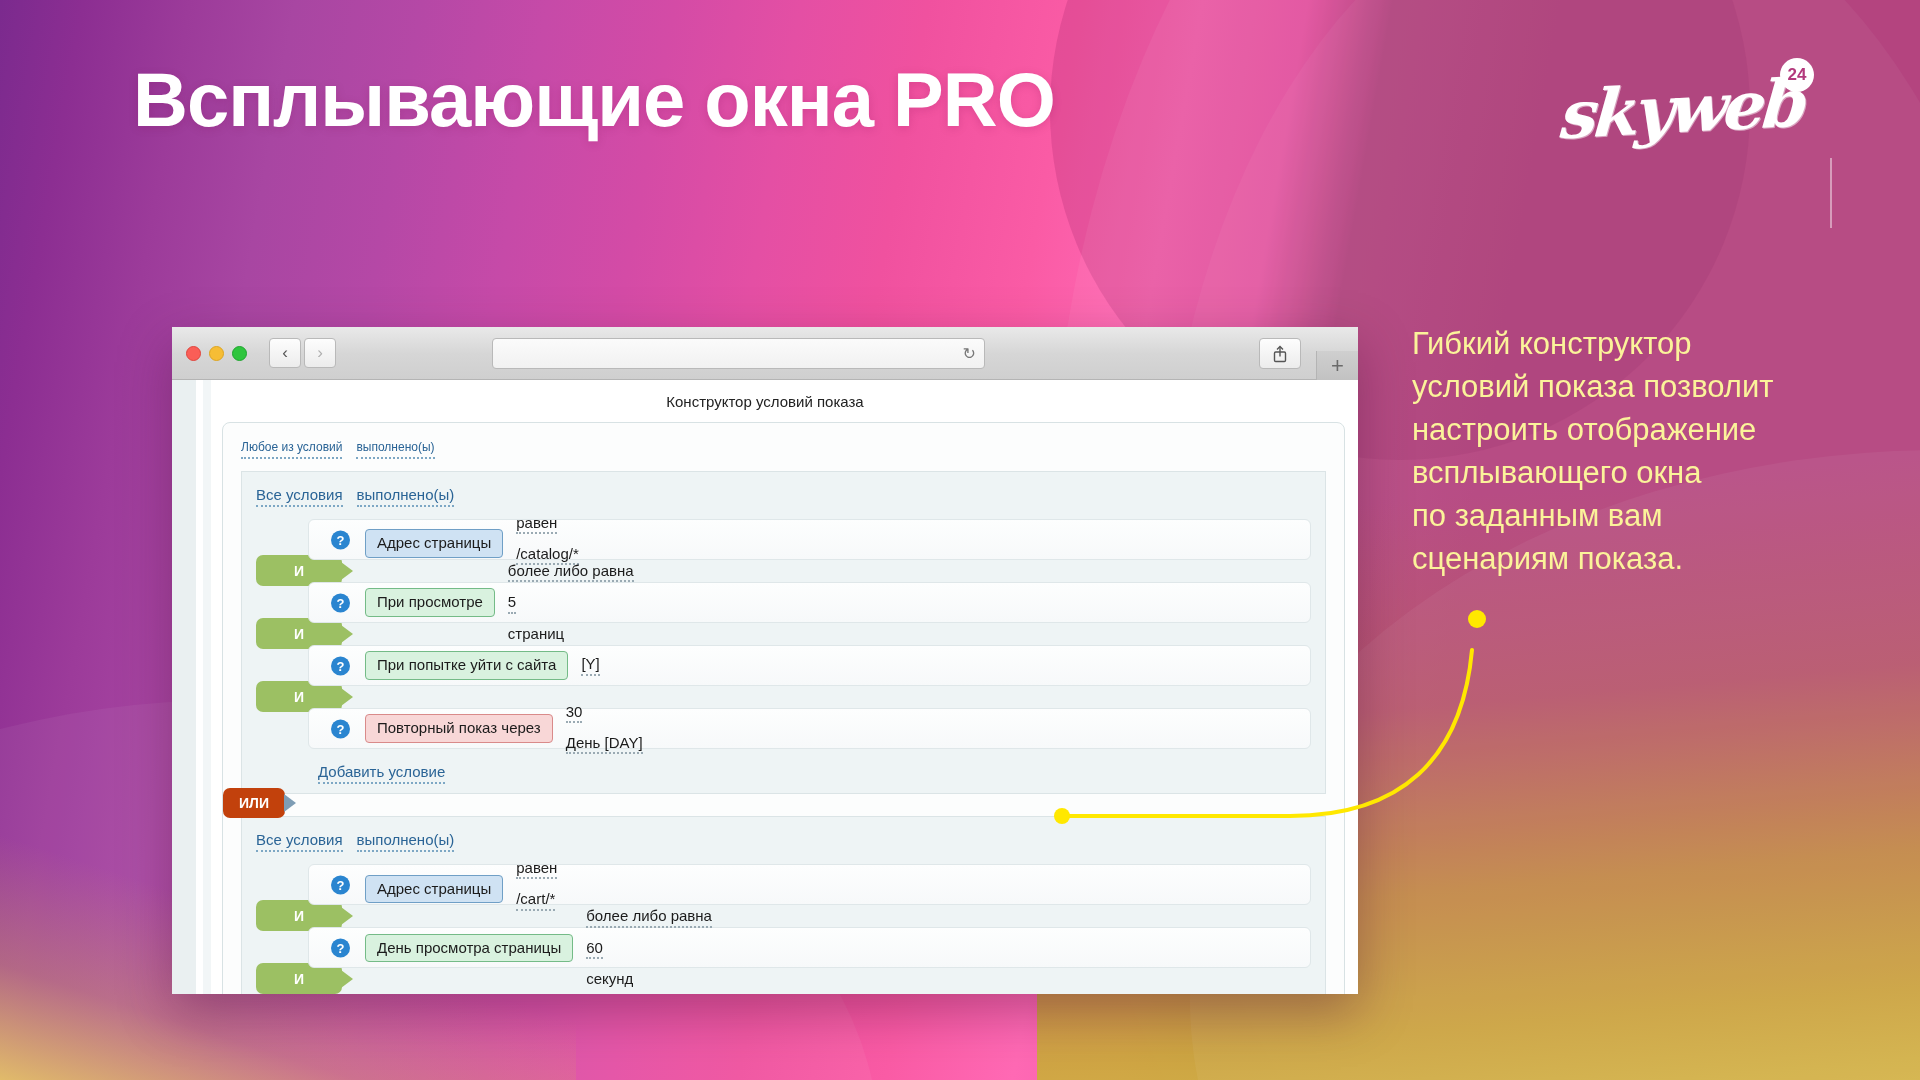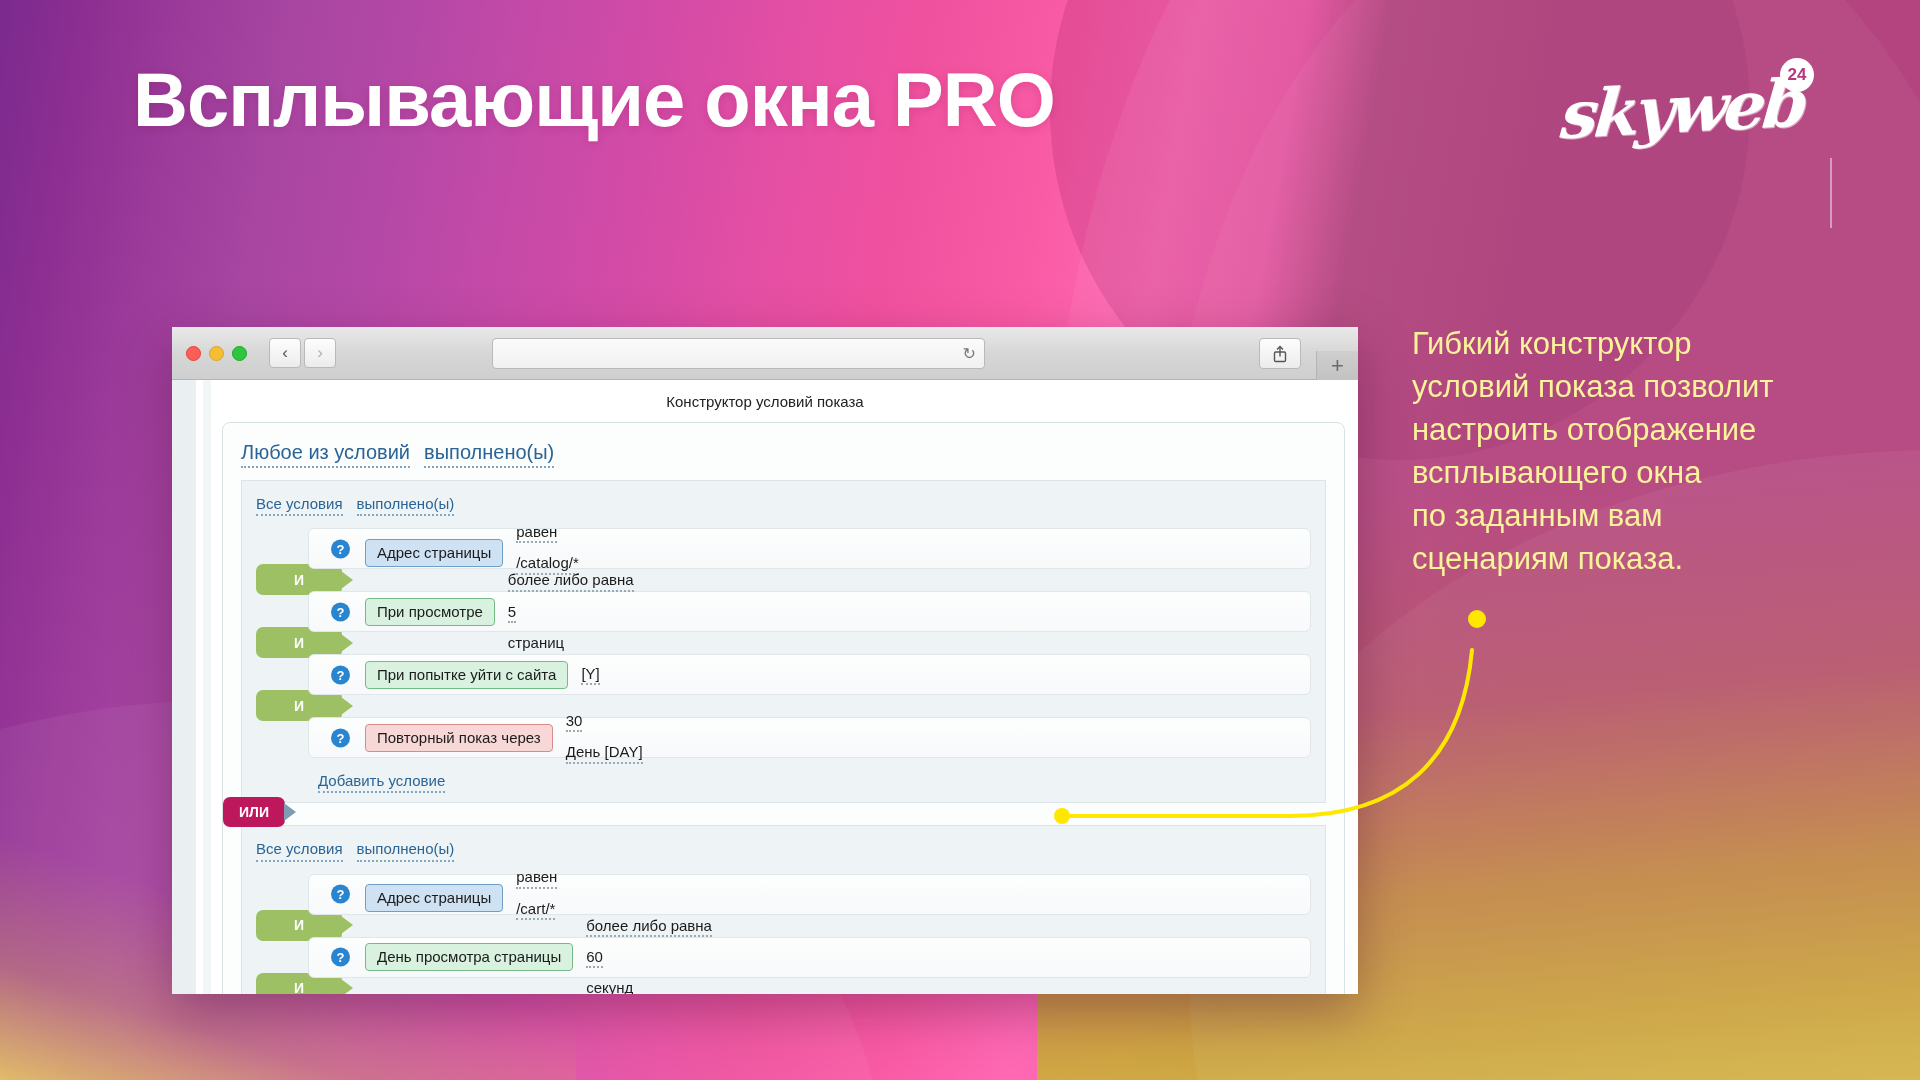--- a/index.html
+++ b/index.html
@@ -239,21 +239,21 @@
     bottom: -10px;
     border: 1px solid #d8e2e4;
     border-radius: 8px;
     background: #fcfdfd;
     padding: 18px 18px 0 18px;
   }
 
   .dropdown-row { display: flex; gap: 14px; align-items: baseline; }
   .dd {
     color: #2a6496;
-    font-size: 20px;
+    font-size: 12px;
     border-bottom: 2px dotted #7da7c4;
     padding-bottom: 2px;
     line-height: 1.15;
     cursor: pointer;
   }
   .dd.small { font-size: 15px; }
 
   .inner-group {
     position: relative;
     margin-top: 13px;
@@ -333,21 +333,21 @@
     width: 0; height: 0;
     border-top: 9px solid transparent;
     border-bottom: 9px solid transparent;
     border-left: 12px solid #9cc063;
   }
 
   .or-tag {
     position: absolute;
     left: 0;
     width: 62px; height: 30px;
-    background: #be185d;
+    background: #c2410c;
     border-radius: 7px;
     color: #fff;
     font-size: 14px;
     font-weight: bold;
     display: flex; align-items: center; justify-content: center;
     z-index: 3;
   }
   .or-tag::after {
     content: "";
     position: absolute;

